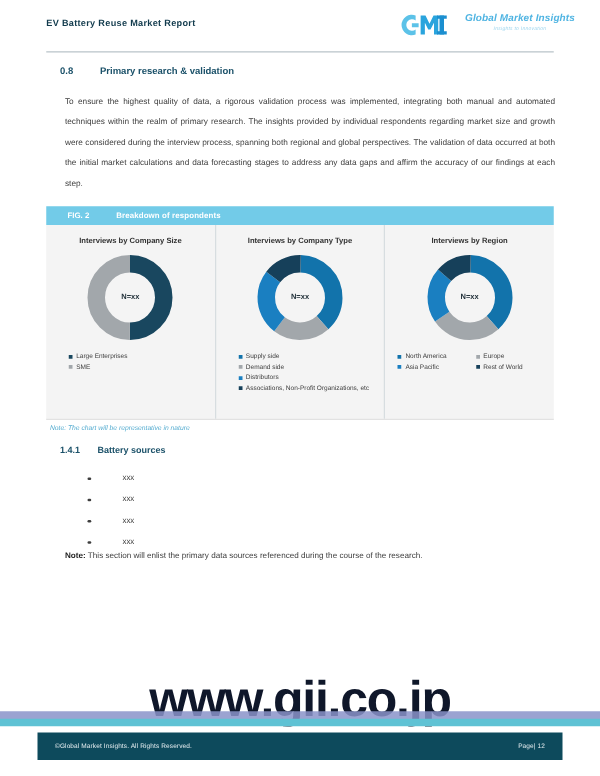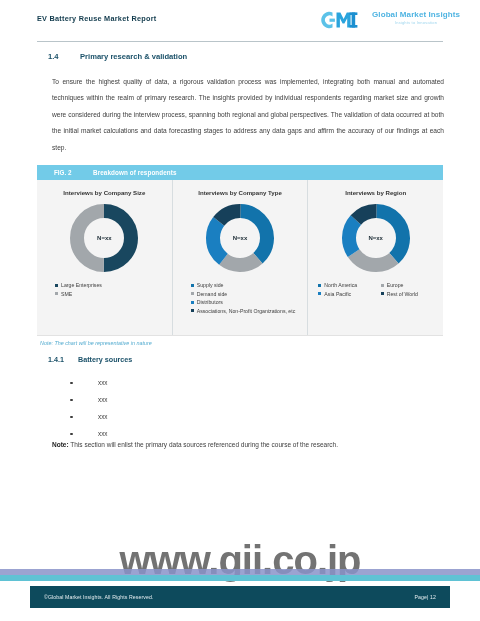--- a/index.html
+++ b/index.html
@@ -10,21 +10,21 @@
   }
   
   .header{position:absolute;left:0;top:0;width:480px;height:42px;}
   .doc-title{
     position:absolute;left:37px;top:14px;font-size:7.3px;font-weight:bold;
     color:#123b4d;letter-spacing:.25px;white-space:nowrap;
   }
   .logo{position:absolute;right:20px;top:9px;display:flex;align-items:flex-start;}
   .logo-mark{position:relative;width:42px;height:22px;flex:none;}
   .logo-mark svg{display:block;}
-  .logo-text{margin-left:12px;padding-top:1px;}
+  .logo-text{margin-left:12px;padding-top:1px;font-style:italic;}
   .logo-name{
     font-size:8px;font-weight:bold;color:#4fb4e2;letter-spacing:.1px;
     white-space:nowrap;line-height:9px;
   }
   .logo-tag{
     font-size:4px;color:#9fd6ee;letter-spacing:.2px;text-align:center;
     white-space:nowrap;margin-top:1px;
   }
   .hrule{position:absolute;left:37px;top:41px;width:406px;height:1px;background:#b9c4c9;}
 
@@ -88,21 +88,21 @@
   }
   .note-line{
     position:absolute;left:52px;top:441px;width:392px;font-size:6.5px;color:#3d3d3d;
   }
   .note-line b{color:#1d1d1d;}
 
   
   .watermark{
     position:absolute;left:0;right:0;top:538px;text-align:center;
     font-family:"Liberation Sans",sans-serif;font-size:40px;font-weight:bold;
-    color:#737373;letter-spacing:-1px;
+    color:#0f172a;letter-spacing:-1px;
   }
   .wm-bar{position:absolute;left:0;top:575px;width:480px;height:6px;background:#5fc2d4;}
   .wm-bar2{position:absolute;left:0;top:569px;width:480px;height:7px;background:#8a93c9;opacity:.85;}
 
   
   .footer{
     position:absolute;left:30px;top:586px;width:420px;height:22px;background:#0d4a5c;
     display:flex;align-items:center;justify-content:space-between;
     padding:0 14px;box-sizing:border-box;
   }
@@ -128,21 +128,21 @@
       </div>
       <div class="logo-text">
         <div class="logo-name">Global Market Insights</div>
         <div class="logo-tag">Insights to Innovation</div>
       </div>
     </div>
     <div class="hrule"></div>
   </div>
 
   <div class="sec-head">
-    <span class="num">1.4</span><span>Primary research &amp; validation</span>
+    <span class="num">0.8</span><span>Primary research &amp; validation</span>
   </div>
   <div class="para" id="para-1">To ensure the highest quality of data, a rigorous validation process was implemented, integrating both manual and automated techniques within the realm of primary research. The insights provided by individual respondents regarding market size and growth were considered during the interview process, spanning both regional and global perspectives. The validation of data occurred at both the initial market calculations and data forecasting stages to address any data gaps and affirm the accuracy of our findings at each step.</div>
 
   <div class="figure">
     <div class="fig-bar">
       <span class="fig-no">FIG. 2</span>
       <span class="fig-cap">Breakdown of respondents</span>
     </div>
     <div class="fig-body">
 

